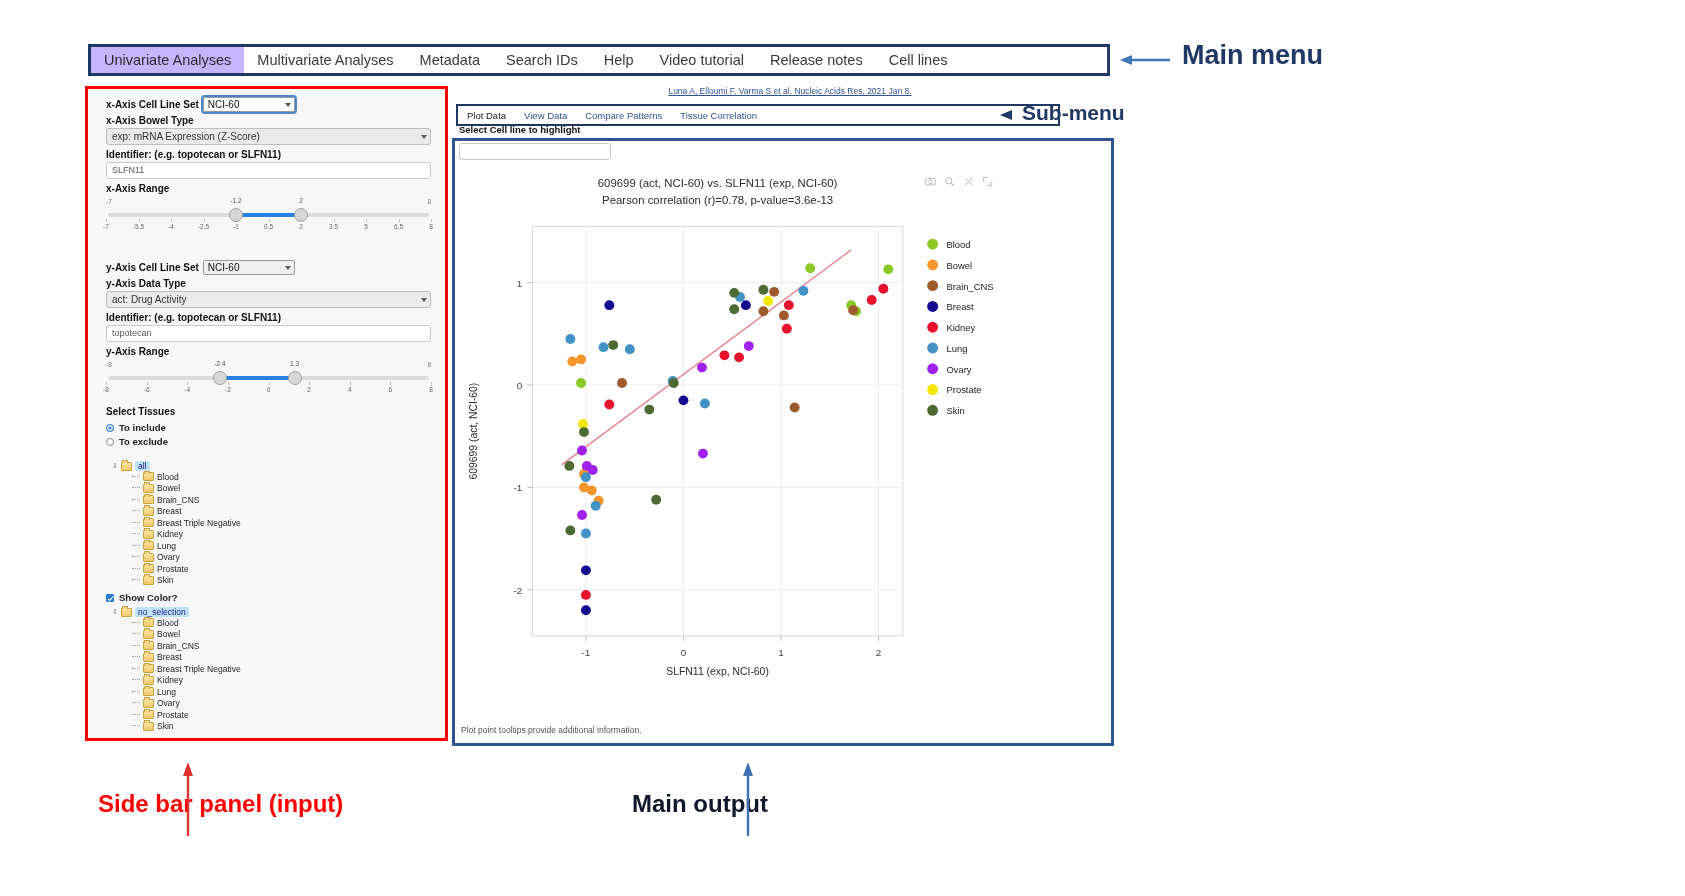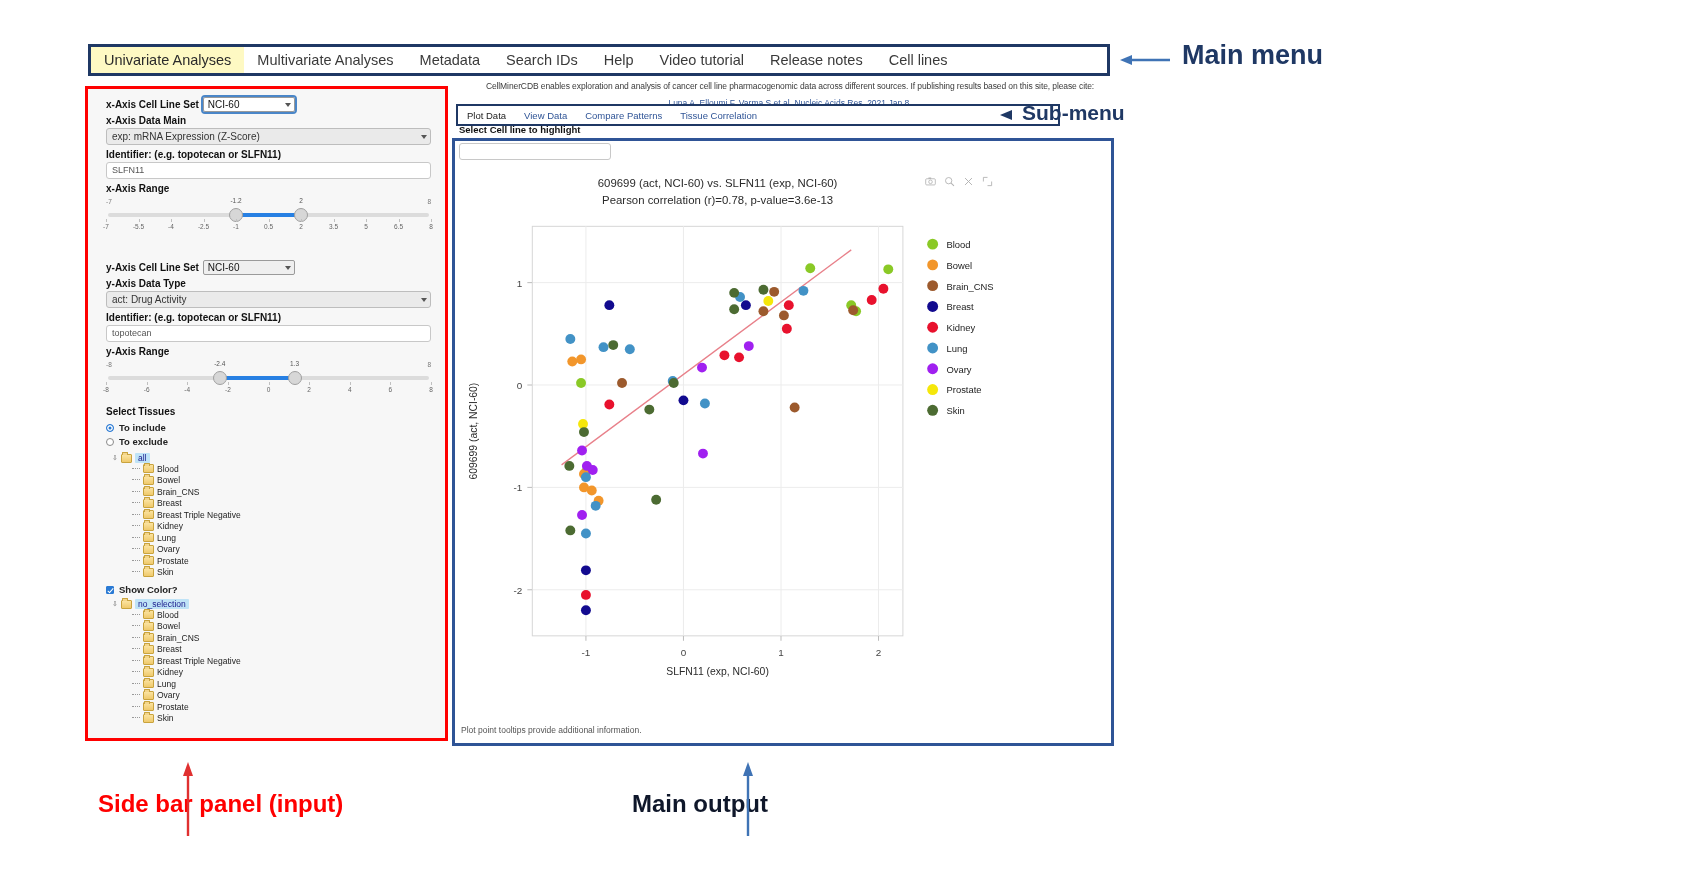--- a/index.html
+++ b/index.html
@@ -14,21 +14,21 @@
   
   #main-menu{
     left:88px;top:44px;width:1022px;height:32px;
     border:3px solid #1f3864;background:#ffffff;
     box-sizing:border-box;display:flex;align-items:stretch;
   }
   .menu-item{
     display:flex;align-items:center;padding:0 13px;
     font-size:14.5px;color:#3a3a3a;cursor:pointer;white-space:nowrap;
   }
-  .menu-item.active{background:#fef9c3;color:#2b2b2b;}
+  .menu-item.active{background:#c4b5fd;color:#2b2b2b;}
 
   
   #citation-block{left:470px;top:80px;width:640px;text-align:center;}
   #citation-text{font-size:8.5px;color:#3a3a3a;line-height:12px;letter-spacing:-0.1px;}
   #citation-link{font-size:8.5px;color:#2f5496;text-decoration:underline;line-height:12px;}
 
   
   #sub-menu{
     left:456px;top:104px;width:604px;height:22px;
     border:2.5px solid #1f3864;background:#fff;box-sizing:border-box;
@@ -83,21 +83,21 @@
   .slider-ticks{position:absolute;left:0;right:0;top:21px;height:12px;}
   .stick{position:absolute;top:0;width:1px;height:3px;background:#c0c0c0;}
   .stlab{position:absolute;top:4px;font-size:6.5px;color:#666;transform:translateX(-50%);white-space:nowrap;}
 
   
   .radio-row{display:flex;align-items:center;gap:5px;margin:3px 0;}
   .radio{width:8px;height:8px;border-radius:50%;border:1px solid #8a8a8a;background:#fff;box-sizing:border-box;position:relative;}
   .radio.on{border-color:#2a7ad4;background:#2a7ad4;box-shadow:inset 0 0 0 1.5px #fff;}
   .radio-lab{font-size:9.5px;color:#222;font-weight:bold;}
 
-  .tree{margin-top:6px;}
+  .tree{margin-top:14px;}
   .tree-root{display:flex;align-items:center;gap:3px;margin-left:6px;}
   .tree-child{display:flex;align-items:center;gap:3px;margin-left:26px;height:11.5px;}
   .tree-lab{font-size:8.5px;color:#222;}
   .tree-lab.sel{background:#bfe3f7;color:#1a1a8c;padding:0 3px;border-radius:1px;}
   .folder{
     width:9px;height:7px;background:linear-gradient(#fbe3a0,#efc96b);
     border:1px solid #c9a33d;border-radius:1px;position:relative;flex:none;
   }
   .folder:before{content:"";position:absolute;left:0;top:-2.5px;width:4px;height:2px;
     background:#f3d58b;border:1px solid #c9a33d;border-bottom:none;border-radius:1px 1px 0 0;}
@@ -147,21 +147,20 @@
     <div class="menu-item">Multivariate Analyses</div>
     <div class="menu-item">Metadata</div>
     <div class="menu-item">Search IDs</div>
     <div class="menu-item">Help</div>
     <div class="menu-item">Video tutorial</div>
     <div class="menu-item">Release notes</div>
     <div class="menu-item">Cell lines</div>
   </div>
 
 <div class="abs" id="citation-block">
-  <div id="citation-text">CellMinerCDB enables exploration and analysis of cancer cell line pharmacogenomic data across different sources. If publishing results based on this site, please cite:</div>
   <a href="#" id="citation-link">Luna A, Elloumi F, Varma S et al. Nucleic Acids Res, 2021 Jan 8.</a>
 </div>
 
 <div class="abs" id="sub-menu">
     <div class="submenu-item first">Plot Data</div>
     <div class="submenu-item">View Data</div>
     <div class="submenu-item">Compare Patterns</div>
     <div class="submenu-item">Tissue Correlation</div>
   </div>
 
@@ -169,21 +168,21 @@
   <div id="sidebar-inner">
 
     <div class="row-inline">
       <span class="ctl-label">x-Axis Cell Line Set</span>
       <span class="sel-box focus" style="width:92px;margin-left:4px;">
         <span>NCI-60</span>
         <span class="caret"></span>
       </span>
     </div>
 
-    <div class="ctl-label">x-Axis Data Main</div>
+    <div class="ctl-label">x-Axis Bowel Type</div>
     <div class="wide-select">
       <span>exp: mRNA Expression (Z-Score)</span>
       <span class="caret"></span>
     </div>
 
     <div class="ctl-label">Identifier: (e.g. topotecan or SLFN11)</div>
     <div class="text-input">
       <span>SLFN11</span>
     </div>
 

